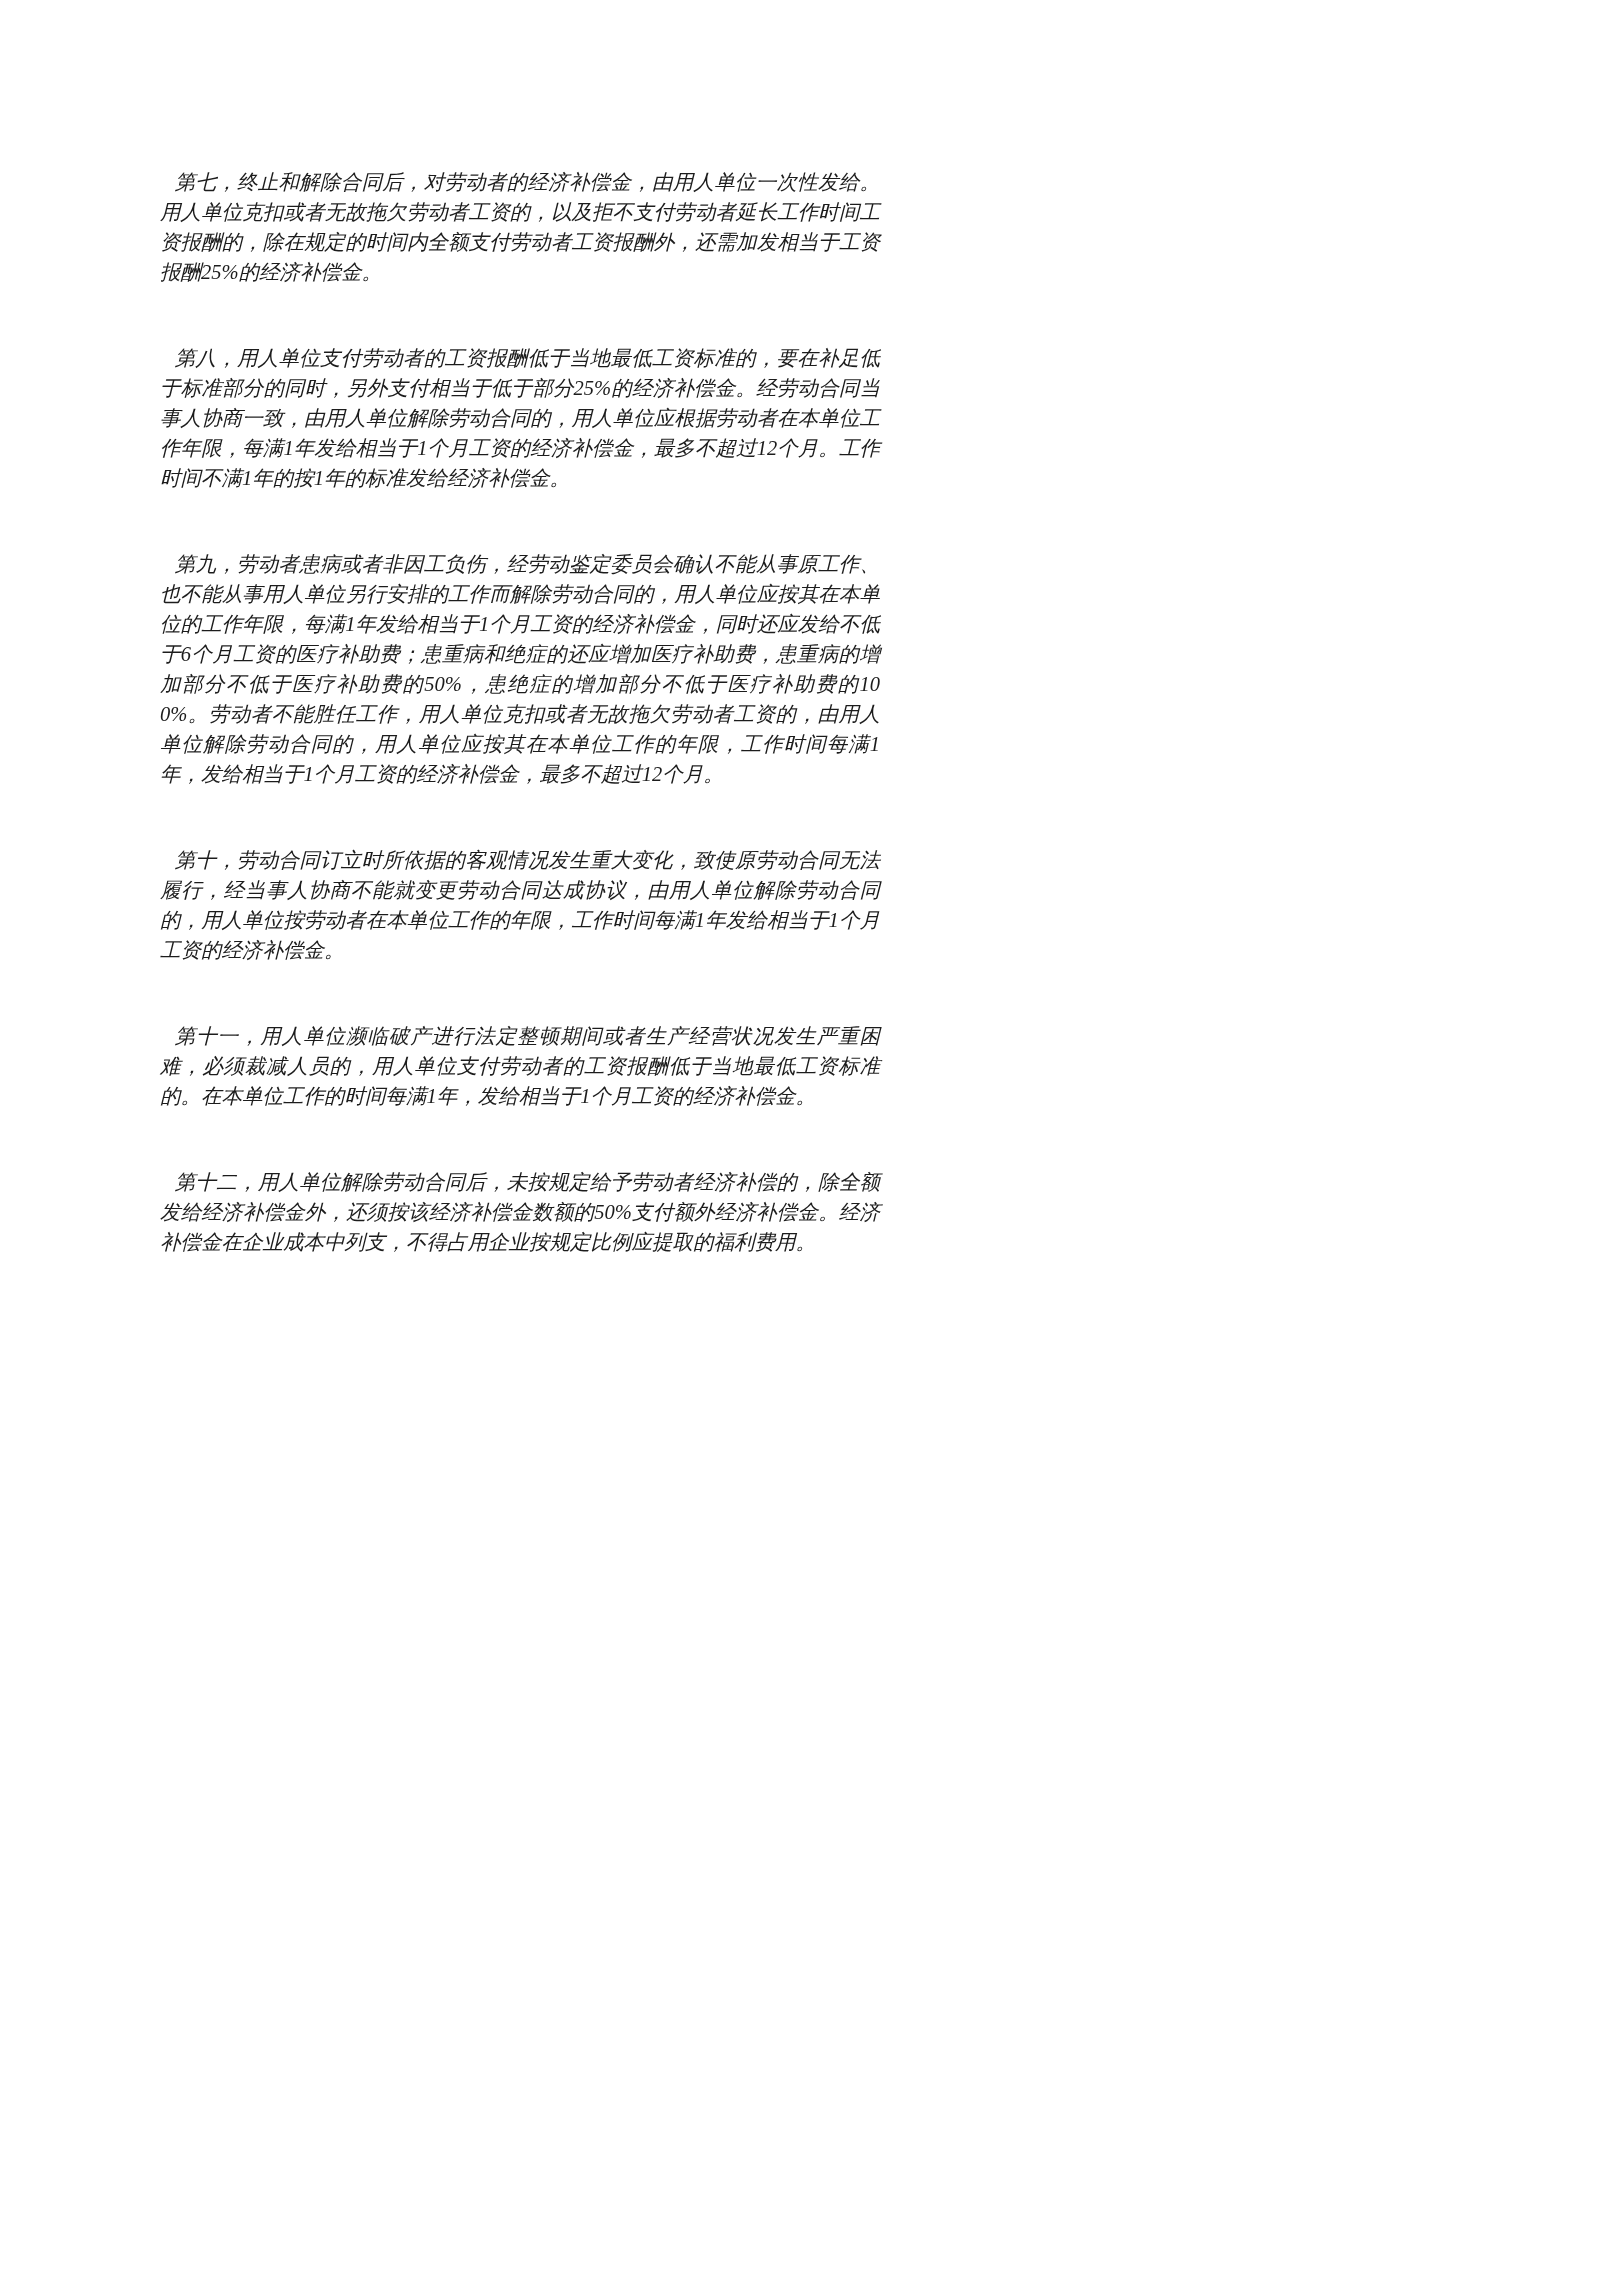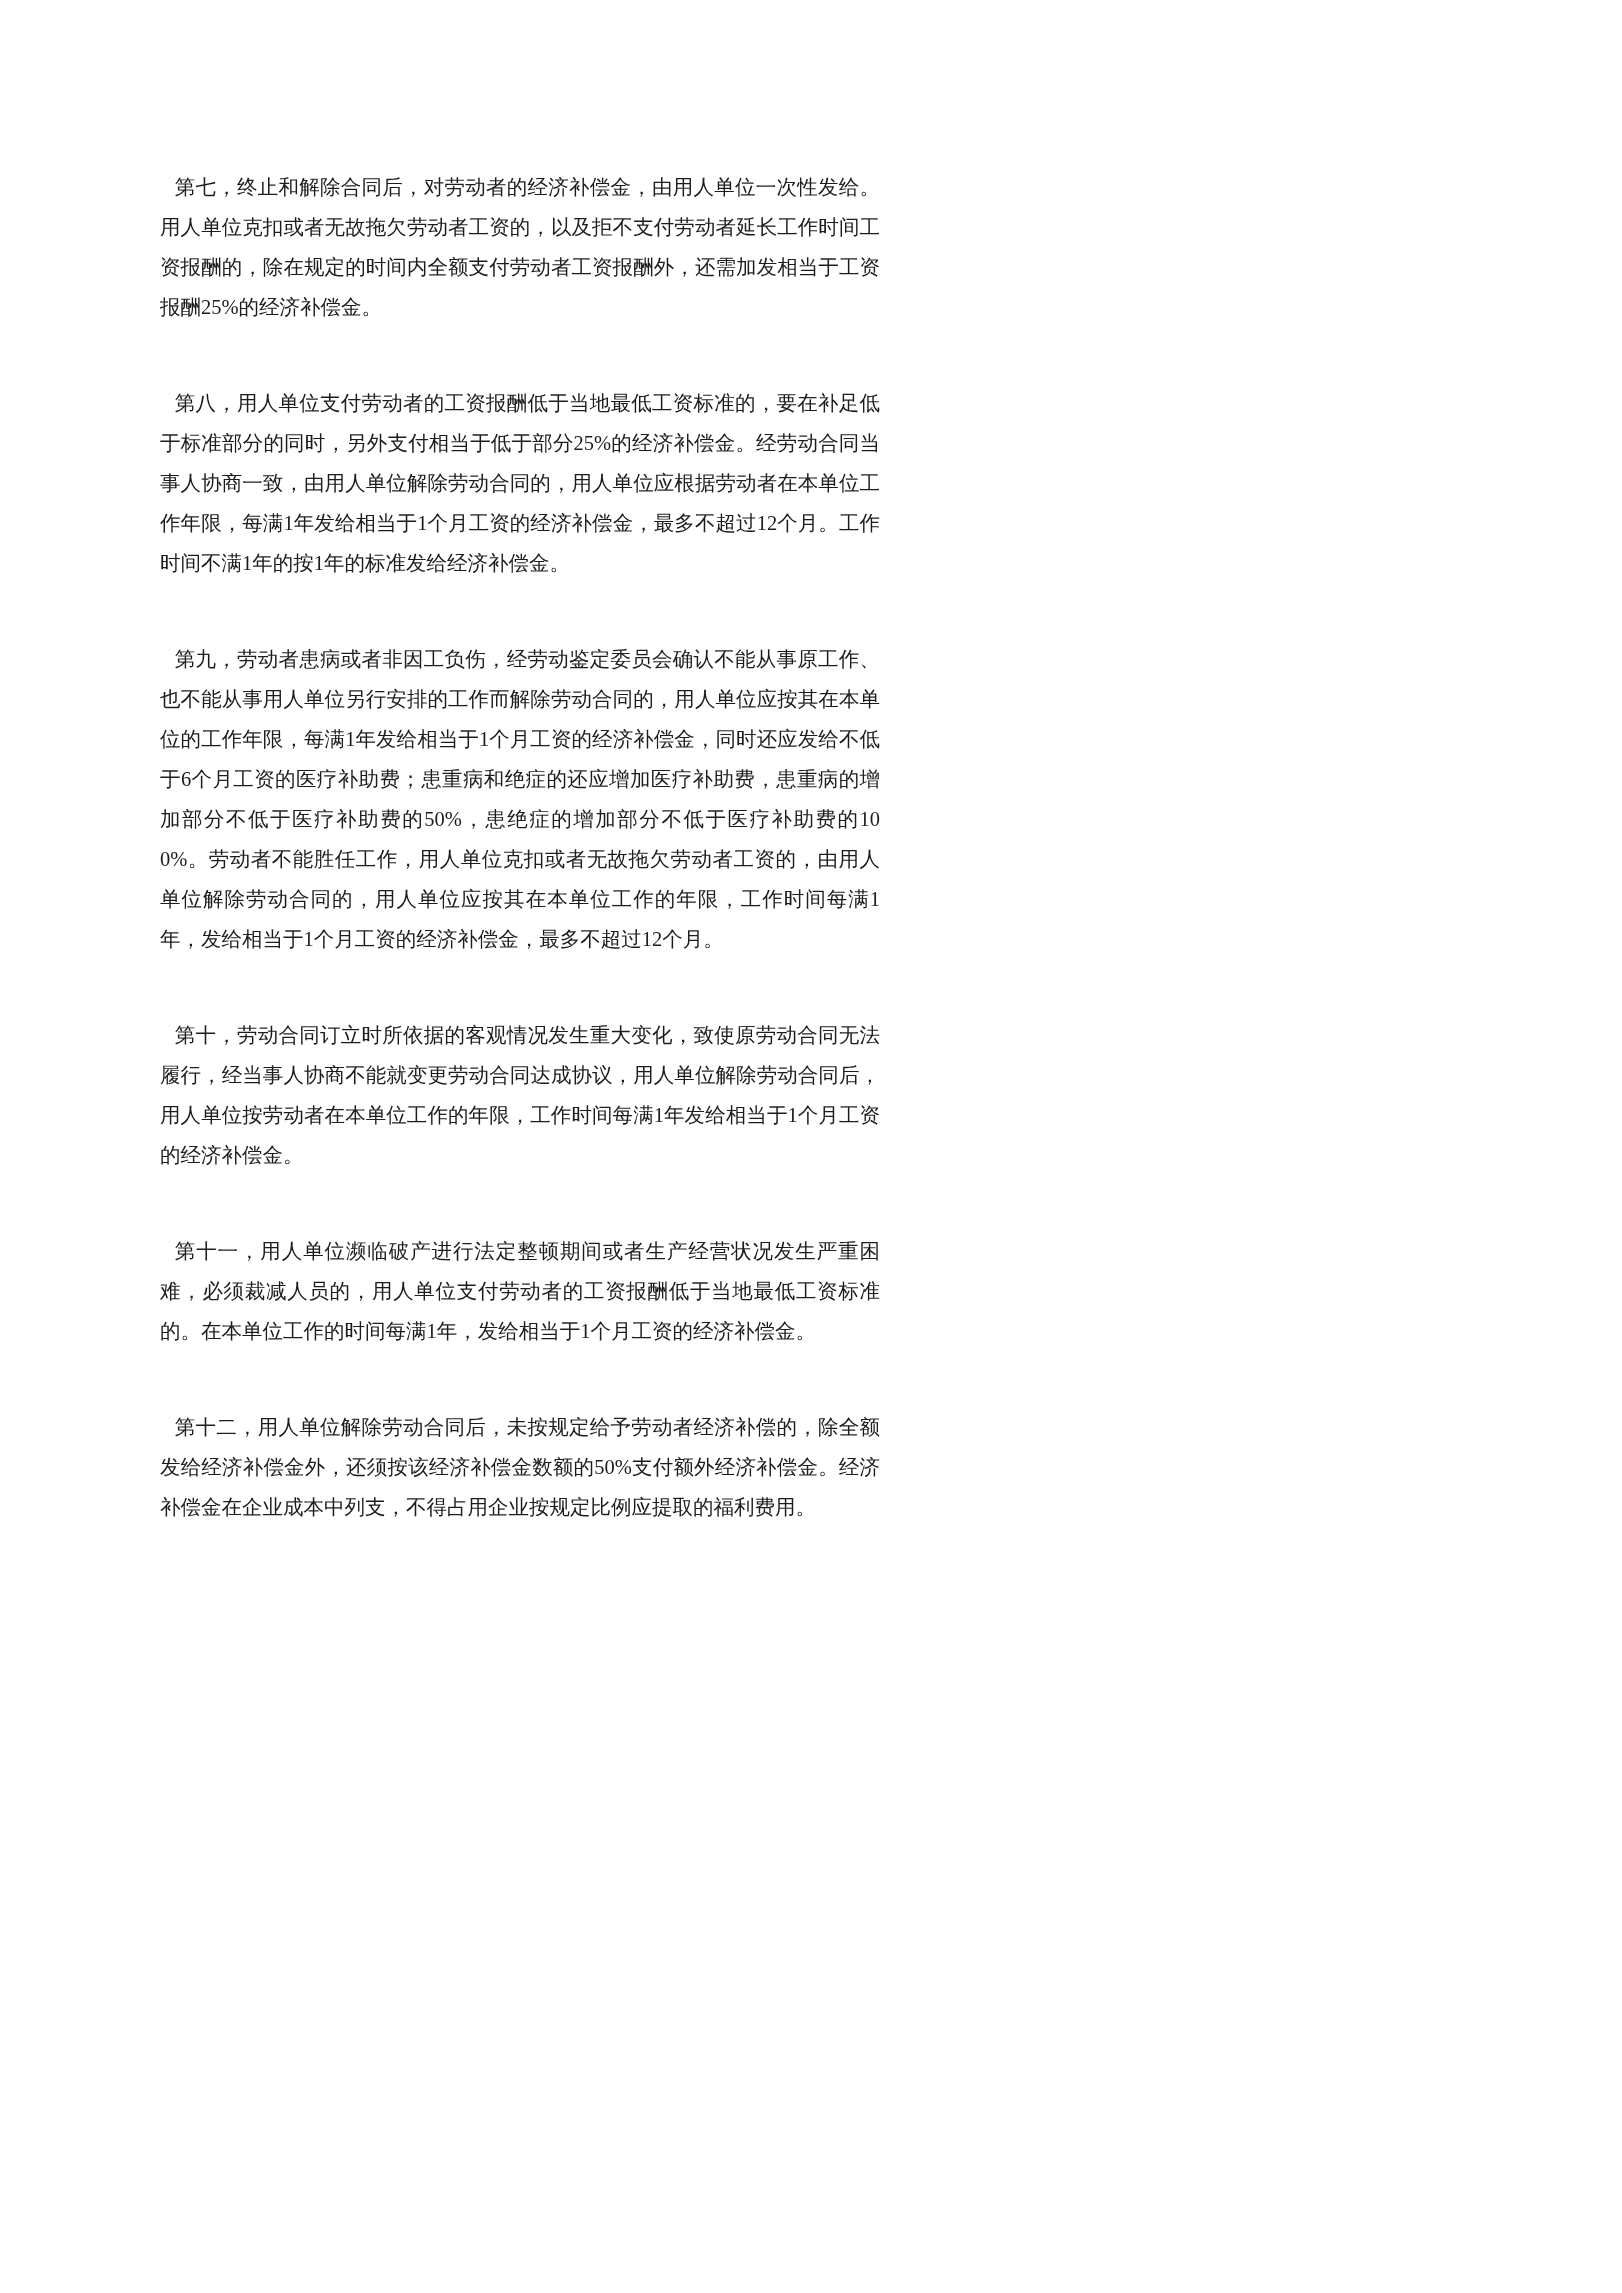--- a/index.html
+++ b/index.html
@@ -15,38 +15,39 @@
     overflow: hidden;
     font-family: "Liberation Serif", "DejaVu Serif", serif;
   }
   .content {
     position: absolute;
     left: 160px;
     top: 167px;
     width: 720px;
     color: #1c1c1c;
     font-size: 20.5px;
-    line-height: 40px;
+    line-height: 30px;
     text-align: justify;
+    font-style: italic;
   }
   .content p {
     margin: 0 0 56px 0;
     text-indent: 0.72em;
     word-break: break-all;
   }
   .content p:last-child {
     margin-bottom: 4px;
   }
 </style>
 </head>
 <body>
 
 <div class="page">
   <div class="content">
     <p>第七，终止和解除合同后，对劳动者的经济补偿金，由用人单位一次性发给。用人单位克扣或者无故拖欠劳动者工资的，以及拒不支付劳动者延长工作时间工资报酬的，除在规定的时间内全额支付劳动者工资报酬外，还需加发相当于工资报酬25%的经济补偿金。</p>
     <p>第八，用人单位支付劳动者的工资报酬低于当地最低工资标准的，要在补足低于标准部分的同时，另外支付相当于低于部分25%的经济补偿金。经劳动合同当事人协商一致，由用人单位解除劳动合同的，用人单位应根据劳动者在本单位工作年限，每满1年发给相当于1个月工资的经济补偿金，最多不超过12个月。工作时间不满1年的按1年的标准发给经济补偿金。</p>
     <p>第九，劳动者患病或者非因工负伤，经劳动鉴定委员会确认不能从事原工作、也不能从事用人单位另行安排的工作而解除劳动合同的，用人单位应按其在本单位的工作年限，每满1年发给相当于1个月工资的经济补偿金，同时还应发给不低于6个月工资的医疗补助费；患重病和绝症的还应增加医疗补助费，患重病的增加部分不低于医疗补助费的50%，患绝症的增加部分不低于医疗补助费的100%。劳动者不能胜任工作，用人单位克扣或者无故拖欠劳动者工资的，由用人单位解除劳动合同的，用人单位应按其在本单位工作的年限，工作时间每满1年，发给相当于1个月工资的经济补偿金，最多不超过12个月。</p>
-    <p>第十，劳动合同订立时所依据的客观情况发生重大变化，致使原劳动合同无法履行，经当事人协商不能就变更劳动合同达成协议，用人单位解除劳动合同后，用人单位按劳动者在本单位工作的年限，工作时间每满1年发给相当于1个月工资的经济补偿金。</p>
+    <p>第十，劳动合同订立时所依据的客观情况发生重大变化，致使原劳动合同无法履行，经当事人协商不能就变更劳动合同达成协议，由用人单位解除劳动合同的，用人单位按劳动者在本单位工作的年限，工作时间每满1年发给相当于1个月工资的经济补偿金。</p>
     <p>第十一，用人单位濒临破产进行法定整顿期间或者生产经营状况发生严重困难，必须裁减人员的，用人单位支付劳动者的工资报酬低于当地最低工资标准的。在本单位工作的时间每满1年，发给相当于1个月工资的经济补偿金。</p>
     <p>第十二，用人单位解除劳动合同后，未按规定给予劳动者经济补偿的，除全额发给经济补偿金外，还须按该经济补偿金数额的50%支付额外经济补偿金。经济补偿金在企业成本中列支，不得占用企业按规定比例应提取的福利费用。</p>
   </div>
 </div>
 
 
 </body></html>

